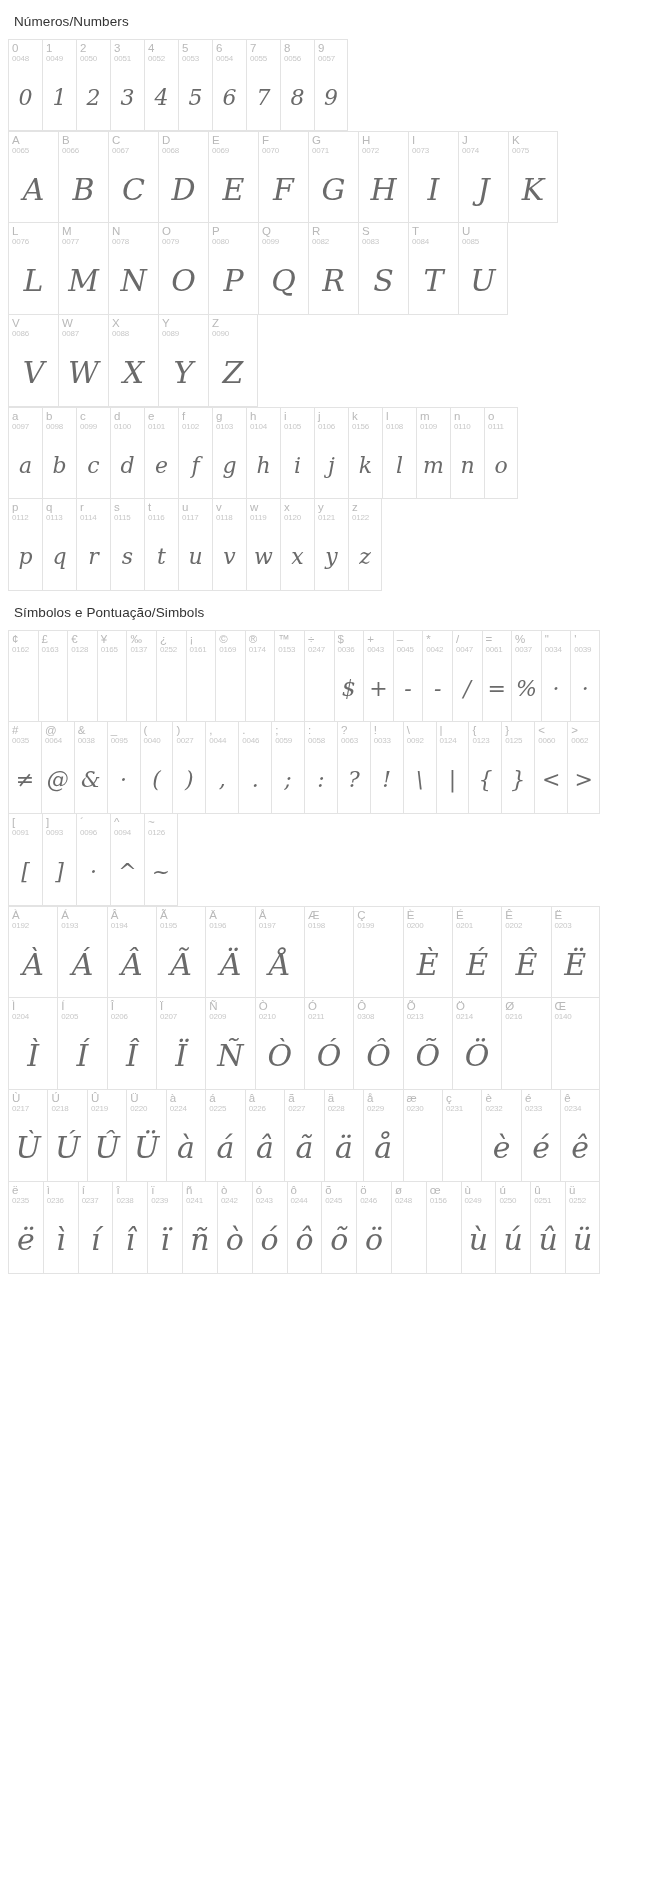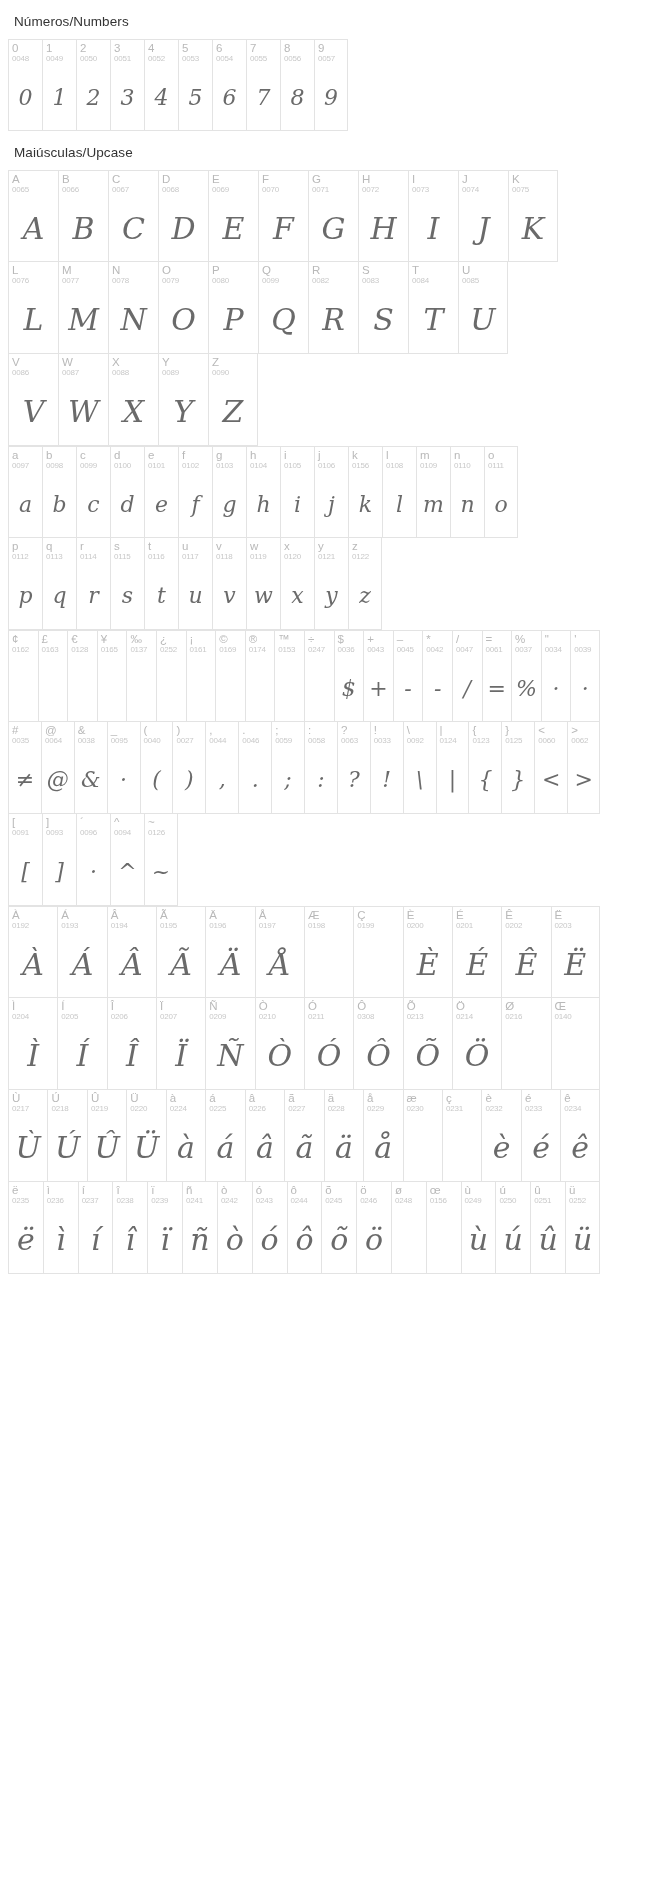--- a/index.html
+++ b/index.html
@@ -152,21 +152,20 @@
             </div>
             <div class="cell small-sample" style="width: 34px;">
               <span class="ch">9</span>
               <span class="code">0057</span>
               <span class="sample">9</span>
             </div>
           </div>
         </div>
       </div>
       <div class="section sec-uppercase">
-        <div class="section-title">Maiúsculas/Upcase</div>
         <div class="glyph-block">
           <div class="glyph-row">
             <div class="cell" style="width: 50px;">
               <span class="ch">A</span>
               <span class="code">0065</span>
               <span class="sample">A</span>
             </div>
             <div class="cell" style="width: 50px;">
               <span class="ch">B</span>
               <span class="code">0066</span>
@@ -431,20 +430,21 @@
             </div>
             <div class="cell small-sample" style="width: 34px;">
               <span class="ch">z</span>
               <span class="code">0122</span>
               <span class="sample">z</span>
             </div>
           </div>
         </div>
       </div>
       <div class="section sec-symbols">
+        <div class="section-title">Símbolos e Pontuação/Simbols</div>
         <div class="glyph-block">
           <div class="glyph-row">
             <div class="cell small-sample" style="width: 34px;">
               <span class="ch">¢</span>
               <span class="code">0162</span>
               <span class="sample"></span>
             </div>
             <div class="cell small-sample" style="width: 34px;">
               <span class="ch">£</span>
               <span class="code">0163</span>

